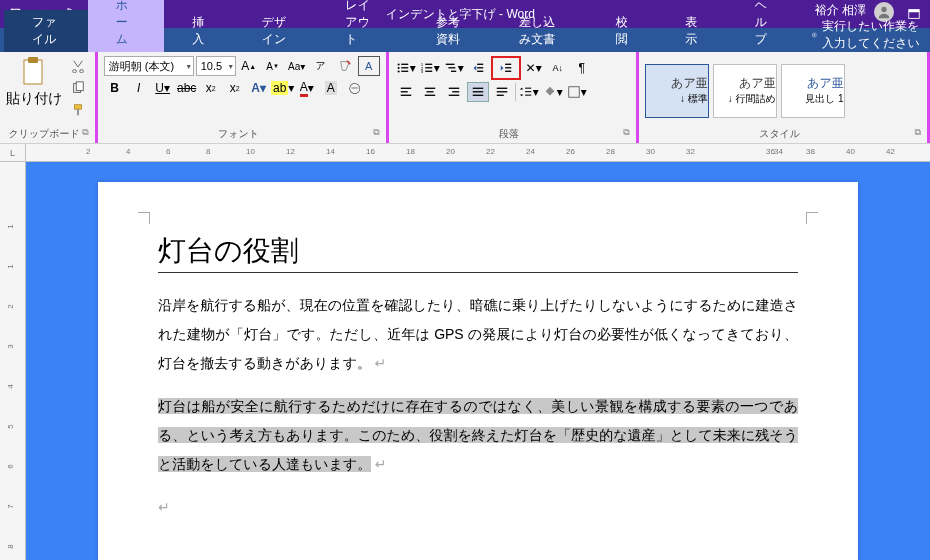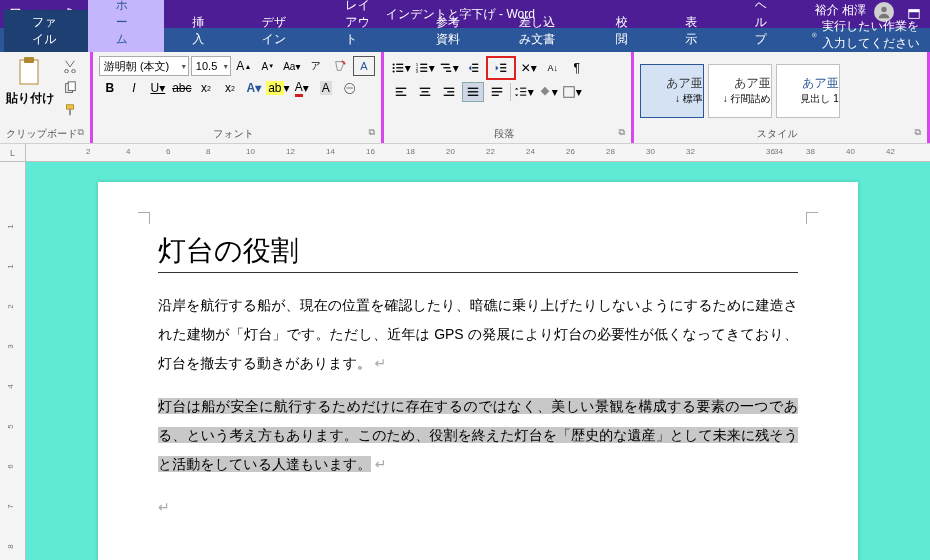--- a/index.html
+++ b/index.html
@@ -29,21 +29,21 @@
 .hl-red { border: 2px solid #e02020; padding: 0 2px; }
 .styles-group { display: flex; gap: 4px; }
 .style-box { border: 1px solid #c0c0c0; background: #fff; width: 64px; height: 54px; display: flex; flex-direction: column; align-items: flex-end; justify-content: center; font-size: 10px; cursor: pointer; }
 .style-box.selected { border: 1px solid #2b579a; background: #d4e2f4; }
 .style-sample { font-size: 12px; color: #333; }
 .doc-area { display: flex; height: calc(560px - 28px - 24px - 92px); background: #d8d8d8; }
 .vruler { width: 26px; background: #f5f5f5; border-right: 1px solid #c0c0c0; position: relative; }
 .hruler-wrap { flex: 1; display: flex; flex-direction: column; }
 .hruler { height: 18px; background: #f5f5f5; border-bottom: 1px solid #c0c0c0; position: relative; font-size: 8px; color: #777; overflow: hidden; }
 .hruler .tick { position: absolute; top: 3px; }
-.page-viewport { flex: 1; overflow: auto; background: #5eead4; padding: 20px 0; }
+.page-viewport { flex: 1; overflow: auto; background: #3b82f6; padding: 20px 0; }
 .page { background: #fff; width: 760px; margin: 0 auto; padding: 50px 60px; min-height: 700px; position: relative; box-shadow: 0 0 4px rgba(0,0,0,0.2); }
 .corner { position: absolute; width: 12px; height: 12px; }
 .corner.tl { top: 30px; left: 40px; border-left: 1px solid #aaa; border-bottom: 1px solid #aaa; transform: rotate(180deg); }
 .corner.tr { top: 30px; right: 40px; border-right: 1px solid #aaa; border-bottom: 1px solid #aaa; transform: rotate(180deg); }
 .doc-title { font-family: "Yu Mincho", serif; font-size: 28px; border-bottom: 1px solid #333; padding-bottom: 2px; margin-bottom: 18px; }
 .doc-para { font-family: "Yu Mincho", serif; font-size: 14px; line-height: 2; margin-bottom: 14px; text-align: justify; }
 .selected-text { background: #c8c8c8; }
 .small-btn svg, .qat-btn svg { width: 14px; height: 14px; }
 .dialog-launcher { font-size: 9px; color: #777; float: right; cursor: pointer; }
 .bold { font-weight: bold; }
@@ -118,21 +118,21 @@
 
 <div class="ribbon">
 
   <div class="group">
     <div class="group-content">
       <div class="clip-big">
         <svg width="28" height="32" viewBox="0 0 28 32">
             <rect x="4" y="4" width="18" height="24" fill="#fff" stroke="#b08830"></rect>
             <rect x="8" y="1" width="10" height="6" rx="1" fill="#b08830"></rect>
           </svg>
-        <span style="font-size:12px;font-weight:bold;">貼り付け</span>
+        <span style="font-size:14px;">貼り付け</span>
       </div>
       <div class="clip-icons">
         <div class="small-btn">
             <svg viewBox="0 0 16 16">
               <path d="M4 12a2 2 0 100 4 2 2 0 000-4zm8 0a2 2 0 100 4 2 2 0 000-4zM3 2l5 7 5-7" fill="none" stroke="#555"></path>
             </svg>
           </div>
         <div class="small-btn">
             <svg viewBox="0 0 16 16">
               <rect x="3" y="3" width="8" height="10" fill="none" stroke="#555"></rect>

